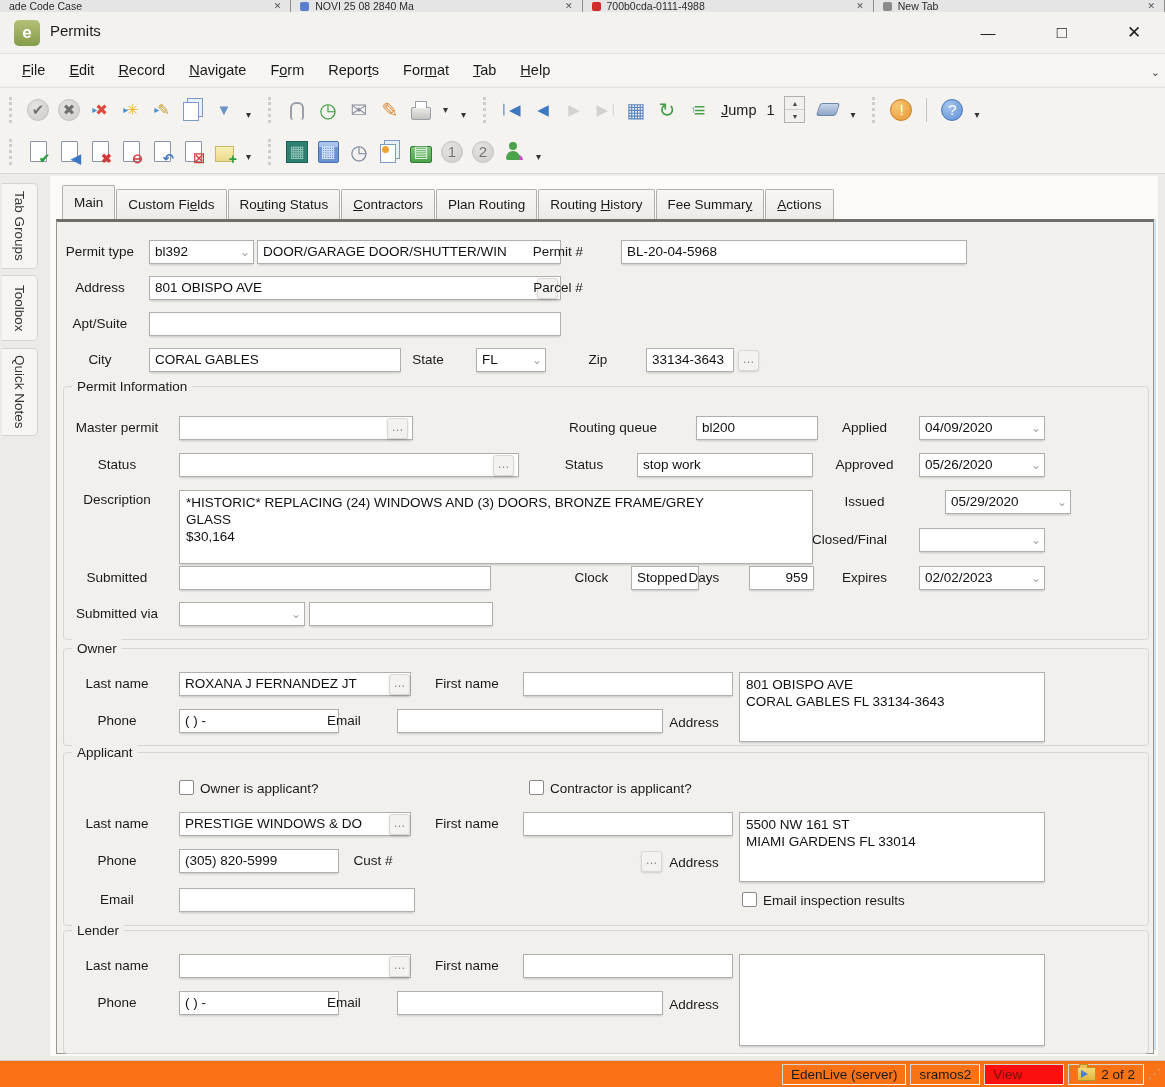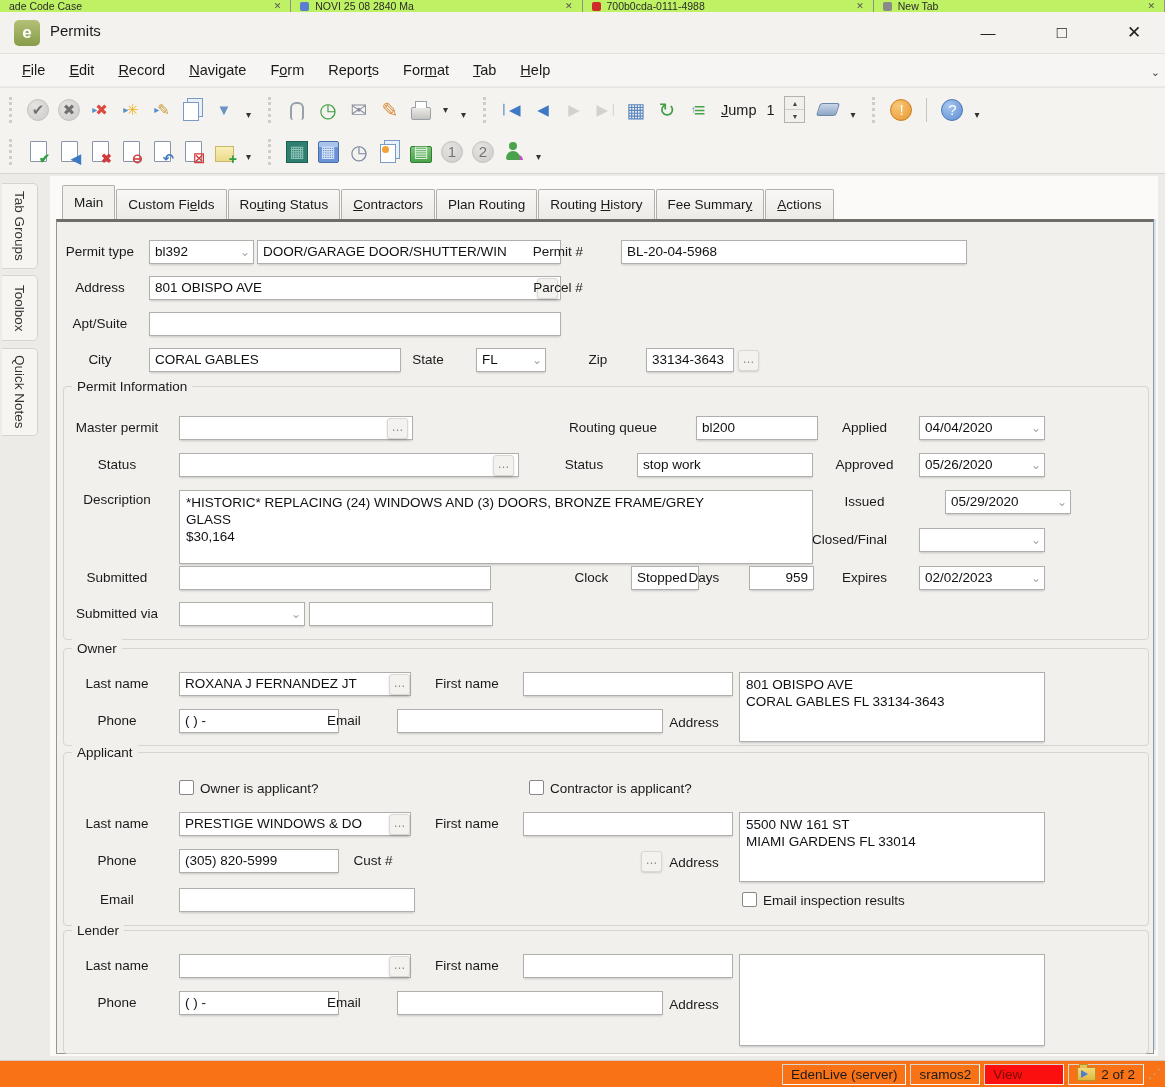--- a/index.html
+++ b/index.html
@@ -1,20 +1,20 @@
 <!DOCTYPE html>
 <html><head>
 <meta charset="utf-8">
 <style>
   html,body{margin:0;padding:0}
   body{width:1165px;height:1087px;position:relative;overflow:hidden;
        font-family:"Liberation Sans",sans-serif;background:#edebe8;color:#1a1a1a}
   
   .btabs{position:absolute;top:0;left:0;width:1165px;height:12px;background:#aba9a6;display:flex;overflow:hidden}
-  .btab{flex:1;background:#bef264;border-right:1px solid #918f8c;display:flex;align-items:center;gap:6px;
+  .btab{flex:1;background:#e5e5e5;border-right:1px solid #918f8c;display:flex;align-items:center;gap:6px;
         padding:0 9px;font-size:10.5px;color:#2b2b2b;white-space:nowrap;overflow:hidden}
   .btab .bicon{width:9px;height:9px;border-radius:2px;flex:none}
   .btab .bx{margin-left:auto;color:#555;font-size:9px}
   
   .titlebar{position:absolute;top:12px;left:0;width:1165px;height:41px;background:#f4f2ef}
   .appicon{position:absolute;left:14px;top:8px;width:26px;height:26px;border-radius:5px;
            background:linear-gradient(#b4c178,#869c49);color:#fff;font-weight:bold;display:flex;
            align-items:center;justify-content:center;font-size:17px}
   .apptitle{position:absolute;left:50px;top:10px;font-size:15px}
   .wbtn{position:absolute;top:0;height:41px;width:52px;display:flex;align-items:center;justify-content:center;font-size:15px;color:#222}
@@ -402,21 +402,21 @@
 
   <div class="group" style="left:6px;top:164px;width:1084px;height:252px">
     <span class="legend">Permit Information</span>
   </div>
   <div class="lbl" style="left:6px;top:194px;width:108px">Master permit</div>
   <div class="fld" style="left:122px;top:194px;width:234px"></div>
   <div class="ellip" style="left:330px;top:196px">…</div>
   <div class="lbl" style="left:480px;top:194px;width:152px">Routing queue</div>
   <div class="fld" style="left:639px;top:194px;width:122px">bl200</div>
   <div class="lbl" style="left:760px;top:194px;width:95px">Applied</div>
-  <div class="fld combo" style="left:862px;top:194px;width:126px"><span>04/04/2020</span><span class="chev">⌄</span></div>
+  <div class="fld combo" style="left:862px;top:194px;width:126px"><span>04/09/2020</span><span class="chev">⌄</span></div>
 
   <div class="lbl" style="left:6px;top:231px;width:108px">Status</div>
   <div class="fld" style="left:122px;top:231px;width:340px"></div>
   <div class="ellip" style="left:436px;top:233px">…</div>
   <div class="lbl" style="left:480px;top:231px;width:94px">Status</div>
   <div class="fld" style="left:580px;top:231px;width:176px">stop work</div>
   <div class="lbl" style="left:760px;top:231px;width:95px">Approved</div>
   <div class="fld combo" style="left:862px;top:231px;width:126px"><span>05/26/2020</span><span class="chev">⌄</span></div>
 
   <div class="lbl" style="left:6px;top:268px;width:108px;line-height:20px">Description</div>

